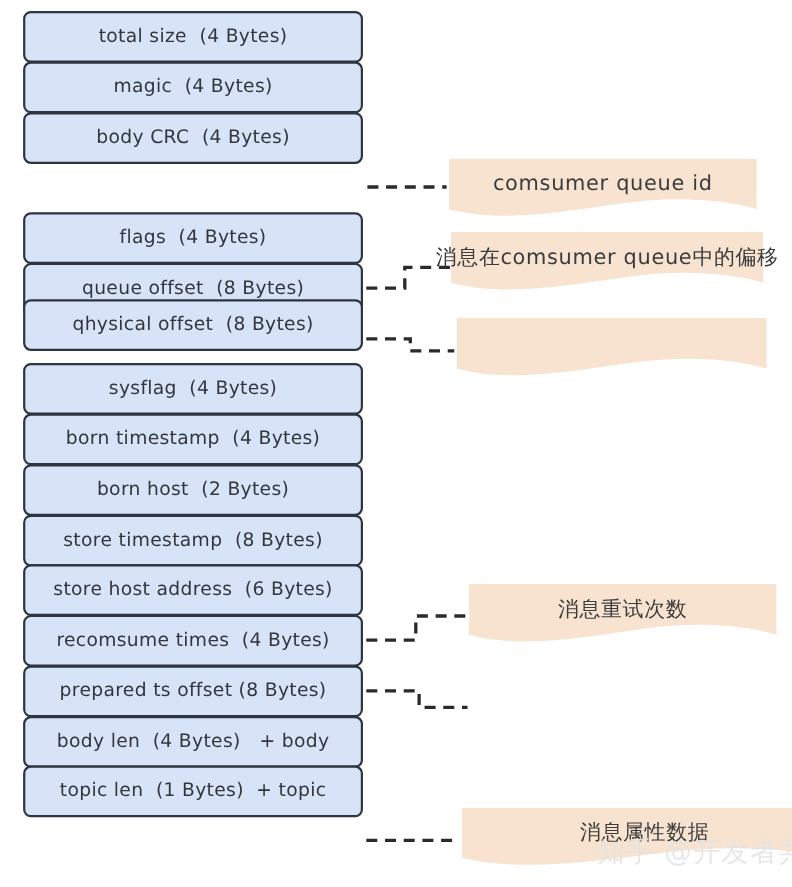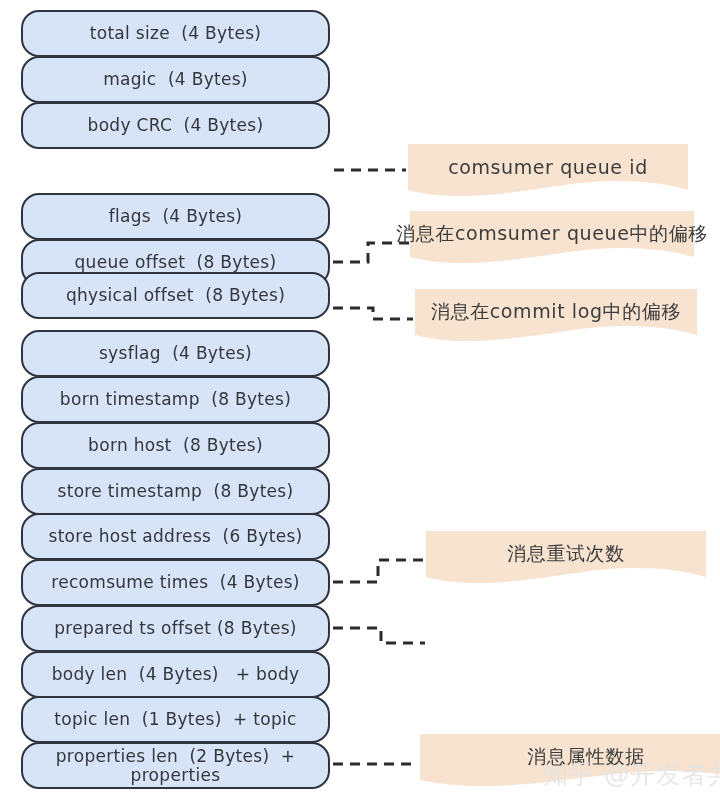--- a/index.html
+++ b/index.html
@@ -17,21 +17,21 @@
   }
   
   .field-row {
     position: absolute;
     left: 21px;
     width: 309px;
     height: 47px;
     box-sizing: border-box;
     background: #d7e3f7;
     border: 2px solid #2e3440;
-    border-radius: 18px;
+    border-radius: 7px;
     display: flex;
     align-items: center;
     justify-content: center;
   }
   .field-label {
     font-size: 17px;
     line-height: 19px;
     color: #33373d;
     letter-spacing: 0.3px;
     text-align: center;
@@ -105,46 +105,42 @@
   <div class="field-row" style="top:239px">
       <span class="field-label">queue offset  (8 Bytes)</span>
     </div>
   <div class="field-row" style="top:272px">
       <span class="field-label">qhysical offset  (8 Bytes)</span>
     </div>
   <div class="field-row" style="top:330px">
       <span class="field-label">sysflag  (4 Bytes)</span>
     </div>
   <div class="field-row" style="top:376px">
-      <span class="field-label">born timestamp  (8 Bytes)</span>
+      <span class="field-label">born timestamp  (4 Bytes)</span>
     </div>
   <div class="field-row" style="top:422px">
-      <span class="field-label">born host  (8 Bytes)</span>
+      <span class="field-label">born host  (2 Bytes)</span>
     </div>
   <div class="field-row" style="top:468px">
       <span class="field-label">store timestamp  (8 Bytes)</span>
     </div>
   <div class="field-row" style="top:513px">
       <span class="field-label">store host address  (6 Bytes)</span>
     </div>
   <div class="field-row" style="top:559px">
       <span class="field-label">recomsume times  (4 Bytes)</span>
     </div>
   <div class="field-row" style="top:605px">
       <span class="field-label">prepared ts offset (8 Bytes)</span>
     </div>
   <div class="field-row" style="top:651px">
       <span class="field-label">body len  (4 Bytes)   + body</span>
     </div>
   <div class="field-row" style="top:696px">
       <span class="field-label">topic len  (1 Bytes)  + topic</span>
-    </div>
-  <div class="field-row" style="top:742px">
-      <span class="field-label">properties len  (2 Bytes)  +
-properties</span>
     </div>
 
   <svg id="connector-layer" viewBox="0 0 720 806" xmlns="http://www.w3.org/2000/svg">
     <path d="M334 170 L406 170"></path>
     <path d="M333 262 L368 262 L368 243 L409 243"></path>
     <path d="M333 308 L373 308 L373 319 L413 319"></path>
     <path d="M333 582 L378 582 L378 560 L424 560"></path>
     <path d="M333 628 L381 628 L381 643 L425 643"></path>
     <path d="M333 764 L418 764"></path>
   </svg>
@@ -160,21 +156,20 @@
     <svg class="shape" viewBox="0 0 280 58" preserveAspectRatio="none" xmlns="http://www.w3.org/2000/svg">
       <path fill="#f7e3cf" d="M0 0 L280 0 L280 46 C245 36 200 34 150 42 C95 50 45 58 0 46 Z"></path>
     </svg>
     <div class="annotation-label">comsumer queue id</div>
   </div>
 
   <div class="annotation" style="left:415px; top:289px; width:282px;">
     <svg class="shape" viewBox="0 0 280 58" preserveAspectRatio="none" xmlns="http://www.w3.org/2000/svg">
       <path fill="#f7e3cf" d="M0 0 L280 0 L280 46 C245 36 200 34 150 42 C95 50 45 58 0 46 Z"></path>
     </svg>
-    <div class="annotation-label">消息在commit log中的偏移</div>
   </div>
 
   <div class="annotation" style="left:426px; top:531px; width:280px;">
     <svg class="shape" viewBox="0 0 280 58" preserveAspectRatio="none" xmlns="http://www.w3.org/2000/svg">
       <path fill="#f7e3cf" d="M0 0 L280 0 L280 46 C245 36 200 34 150 42 C95 50 45 58 0 46 Z"></path>
     </svg>
     <div class="annotation-label">消息重试次数</div>
   </div>
 
 

